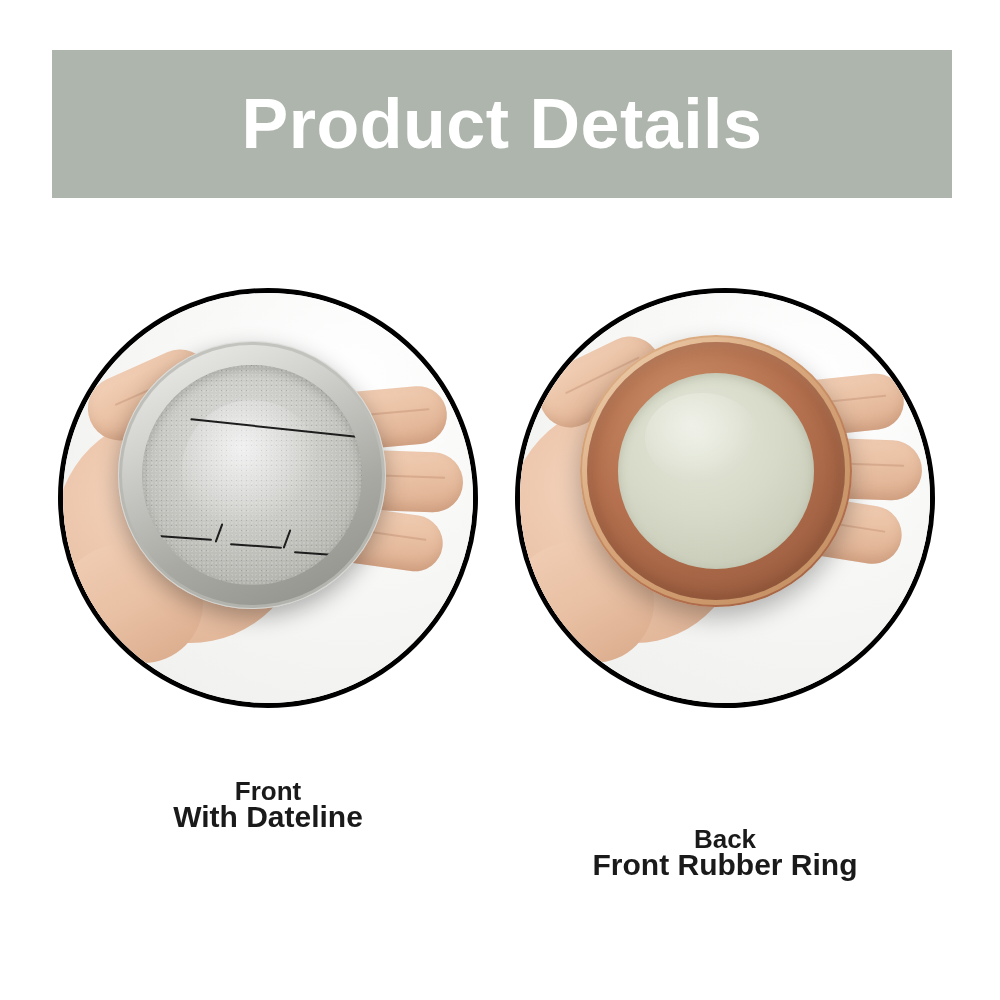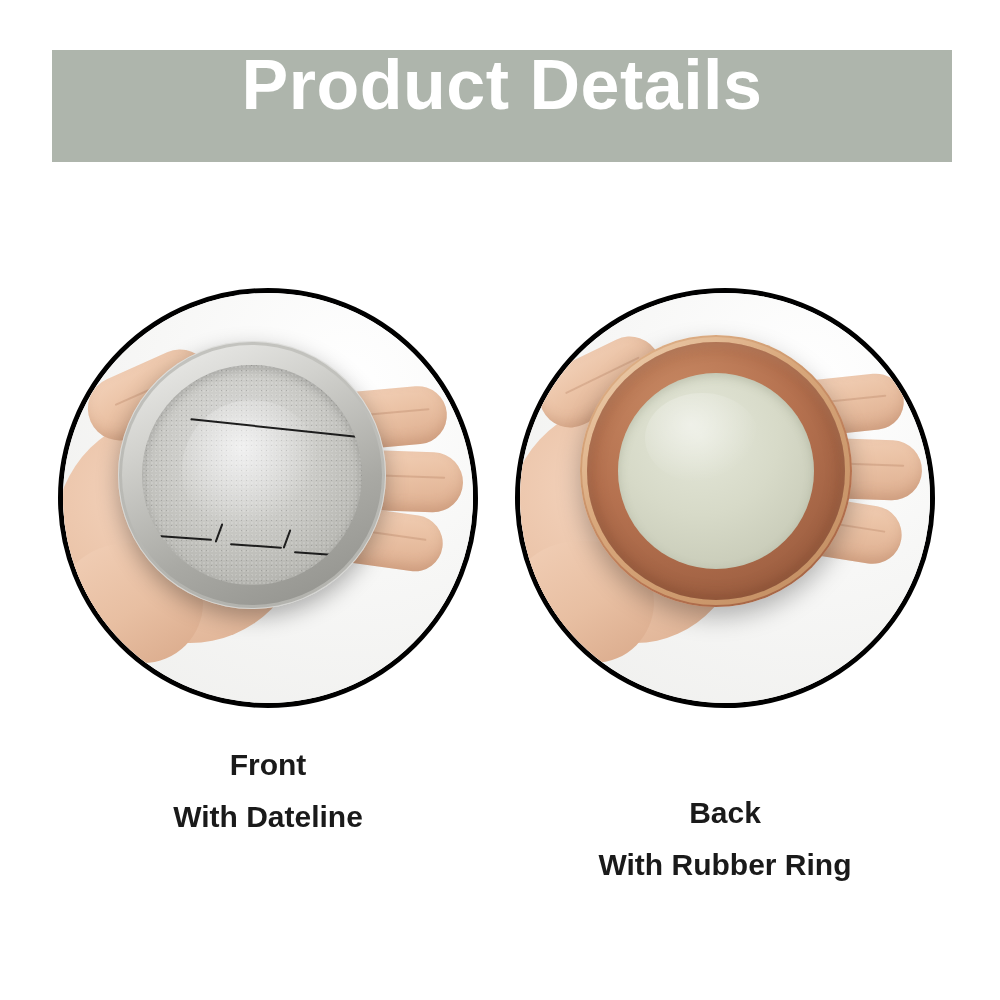--- a/index.html
+++ b/index.html
@@ -15,23 +15,24 @@
     font-family: "Liberation Sans", sans-serif;
     -webkit-font-smoothing: antialiased;
   }
 
   
   .banner {
     position: absolute;
     left: 52px;
     top: 50px;
     width: 900px;
-    height: 112px;
+    height: 148px;
     background: #aeb5ac;
     display: flex;
+    align-items: center;
     justify-content: center;
   }
   .banner-title {
     color: #ffffff;
     font-size: 70px;
     font-weight: bold;
     letter-spacing: 0.5px;
     line-height: 1;
     font-family: "Liberation Sans", sans-serif;
     white-space: nowrap;
@@ -222,21 +223,21 @@
   .caption {
     position: absolute;
     width: 420px;
     text-align: center;
     color: #1a1a1a;
     font-weight: bold;
     font-family: "Liberation Sans", sans-serif;
   }
   .caption-left  { left: 58px; }
   .caption-right { left: 515px; margin-top: 48px; }
-  .caption-line1 { top: 748px; font-size: 30px; }
+  .caption-line1 { top: 776px; font-size: 26px; }
   .caption-line2 { top: 800px; font-size: 30px; }
 </style>
 </head>
 <body>
 
 <div class="banner">
   <div class="banner-title">Product Details</div>
 </div>
 
 <div class="panel panel-left">
@@ -295,13 +296,13 @@
       <div class="lid-back-metalrim"></div>
       <div class="rubber-ring"></div>
       <div class="lid-back-inner">
         <div class="lid-back-sheen"></div>
       </div>
     </div>
   </div>
 </div>
 
 <div class="caption caption-right caption-line1">Back</div>
-<div class="caption caption-right caption-line2">With Rubber Ring</div>
+<div class="caption caption-right caption-line2">Front Rubber Ring</div>
 
 </body></html>

